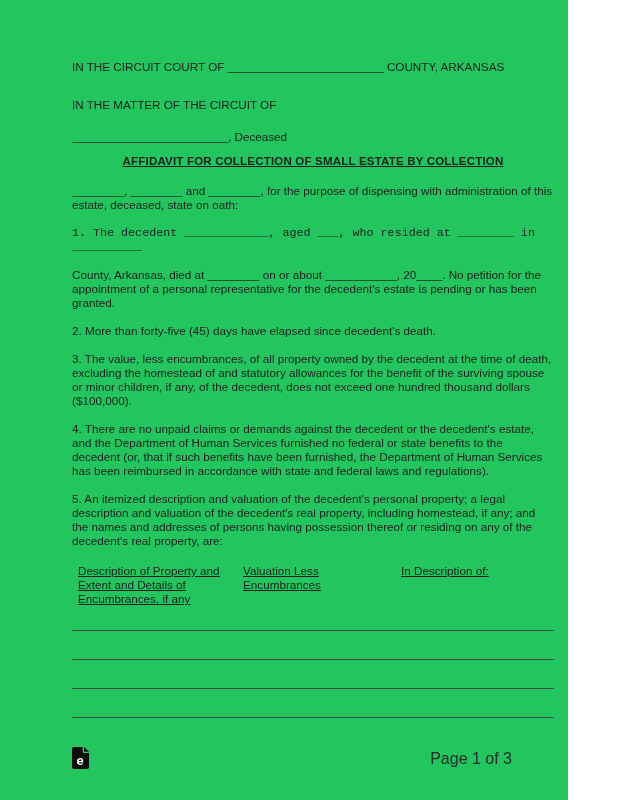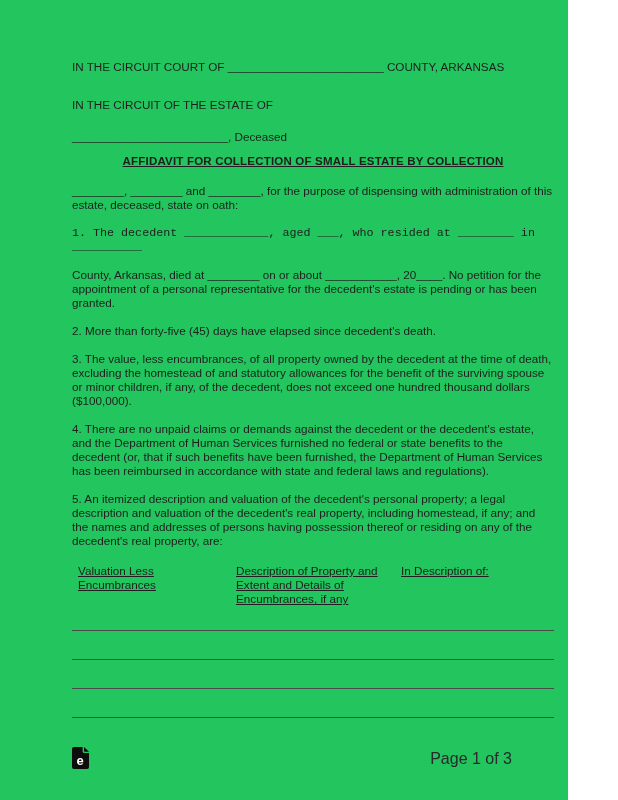--- a/index.html
+++ b/index.html
@@ -78,43 +78,43 @@
   }
 </style>
 </head>
 <body>
 
 <div class="page">
   <div class="content">
 
     <p class="caption-line">IN THE CIRCUIT COURT OF ________________________ COUNTY, ARKANSAS</p>
 
-    <p class="matter-line">IN THE CIRCUIT OF THE ESTATE OF</p>
+    <p class="matter-line">IN THE MATTER OF THE CIRCUIT OF</p>
 
     <p class="deceased-line">________________________, Deceased</p>
 
     <h1 class="doc-title">AFFIDAVIT FOR COLLECTION OF SMALL ESTATE BY COLLECTION</h1>
 
     <p class="para">________, ________ and ________, for the purpose of dispensing with administration of this estate, deceased, state on oath:</p>
 
     <p class="tight">1. The decedent ____________, aged ___, who resided at ________ in __________</p>
 
     <p class="para">County, Arkansas, died at ________ on or about ___________, 20____. No petition for the appointment of a personal representative for the decedent's estate is pending or has been granted.</p>
 
     <p class="para">2. More than forty-five (45) days have elapsed since decedent's death.</p>
 
     <p class="para">3. The value, less encumbrances, of all property owned by the decedent at the time of death, excluding the homestead of and statutory allowances for the benefit of the surviving spouse or minor children, if any, of the decedent, does not exceed one hundred thousand dollars ($100,000).</p>
 
     <p class="para">4. There are no unpaid claims or demands against the decedent or the decedent's estate, and the Department of Human Services furnished no federal or state benefits to the decedent (or, that if such benefits have been furnished, the Department of Human Services has been reimbursed in accordance with state and federal laws and regulations).</p>
 
     <p class="para">5. An itemized description and valuation of the decedent's personal property; a legal description and valuation of the decedent's real property, including homestead, if any; and the names and addresses of persons having possession thereof or residing on any of the decedent's real property, are:</p>
 
     <div class="table-headers">
+      <span class="col col-1">Description of Property and Extent and Details of Encumbrances, if any</span>
       <span class="col col-2">Valuation Less Encumbrances</span>
-      <span class="col col-1">Description of Property and Extent and Details of Encumbrances, if any</span>
       <span class="col col-3">In Description of:</span>
     </div>
 
     <div class="write-in-lines">
       <div class="write-in-line"></div>
       <div class="write-in-line"></div>
       <div class="write-in-line"></div>
       <div class="write-in-line"></div>
     </div>
 

